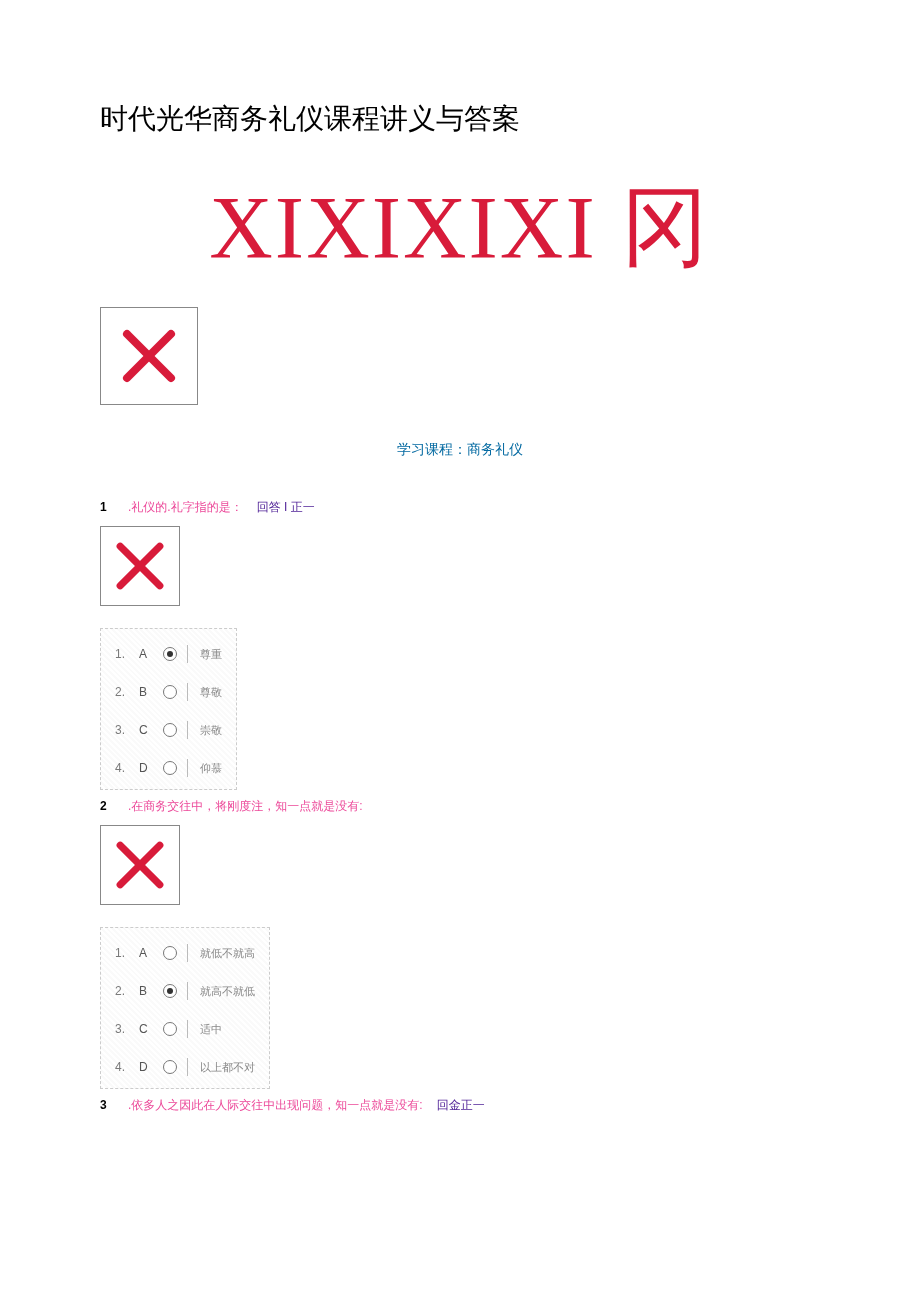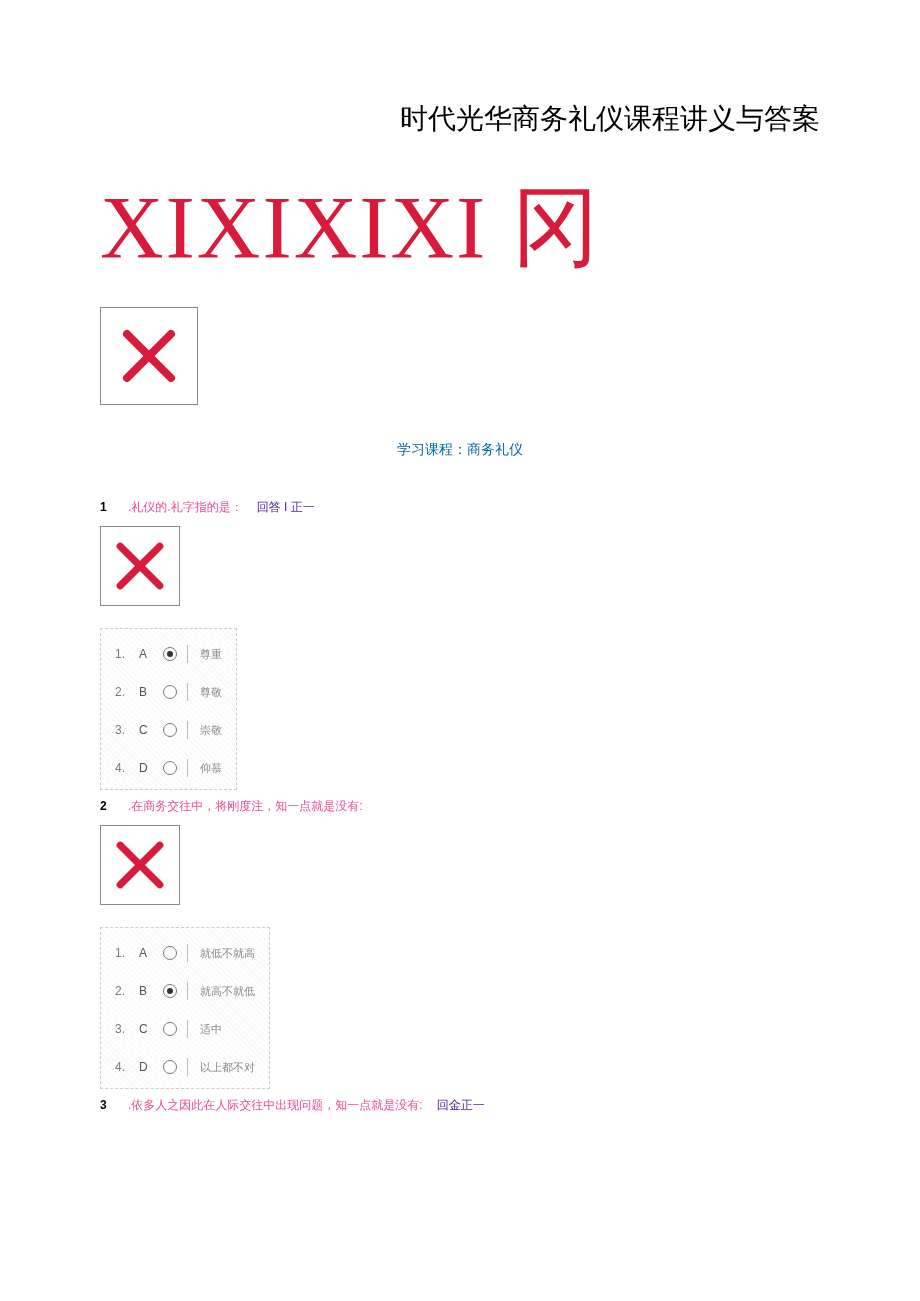--- a/index.html
+++ b/index.html
@@ -7,30 +7,31 @@
     font-family: "Microsoft YaHei", SimSun, Arial, sans-serif;
     background: #fff;
     width: 920px;
     padding: 0;
   }
   .page {
     padding: 100px 100px 40px 100px;
   }
   .doc-title {
     font-size: 28px;
-    text-align: right;
+    text-align: left;
     color: #000;
     margin-bottom: 30px;
     font-weight: 400;
   }
   .big-red {
     font-size: 88px;
     color: #d81b3a;
     font-weight: 400;
     letter-spacing: 2px;
+    text-align: center;
     margin-bottom: 20px;
     font-family: "SimSun", serif;
   }
   .x-box {
     display: inline-block;
     border: 1px solid #888;
     padding: 18px;
     margin-bottom: 18px;
     margin-left: 0;
   }

